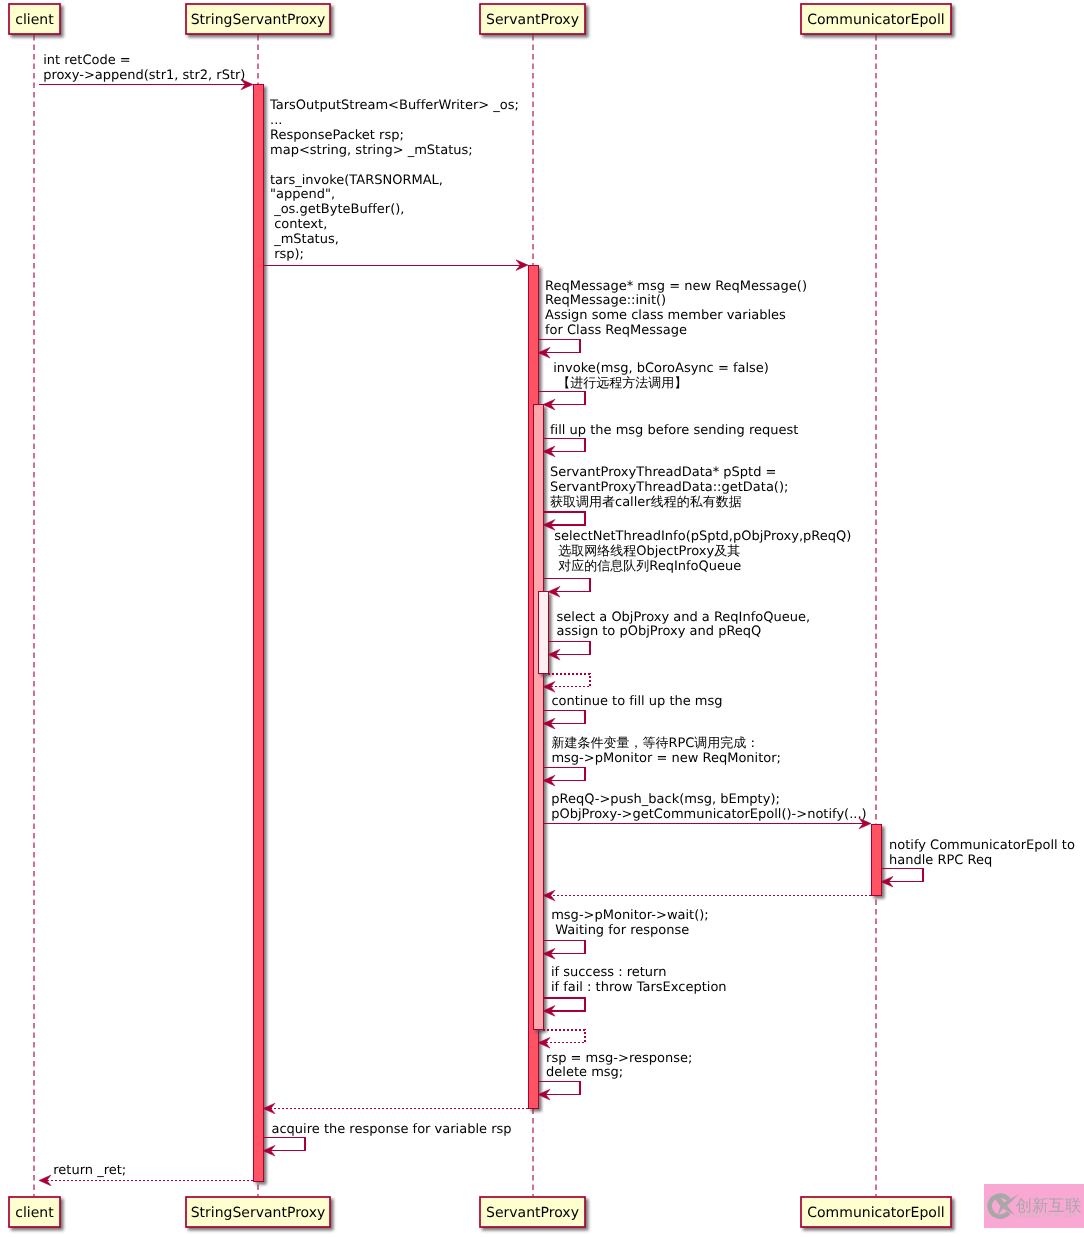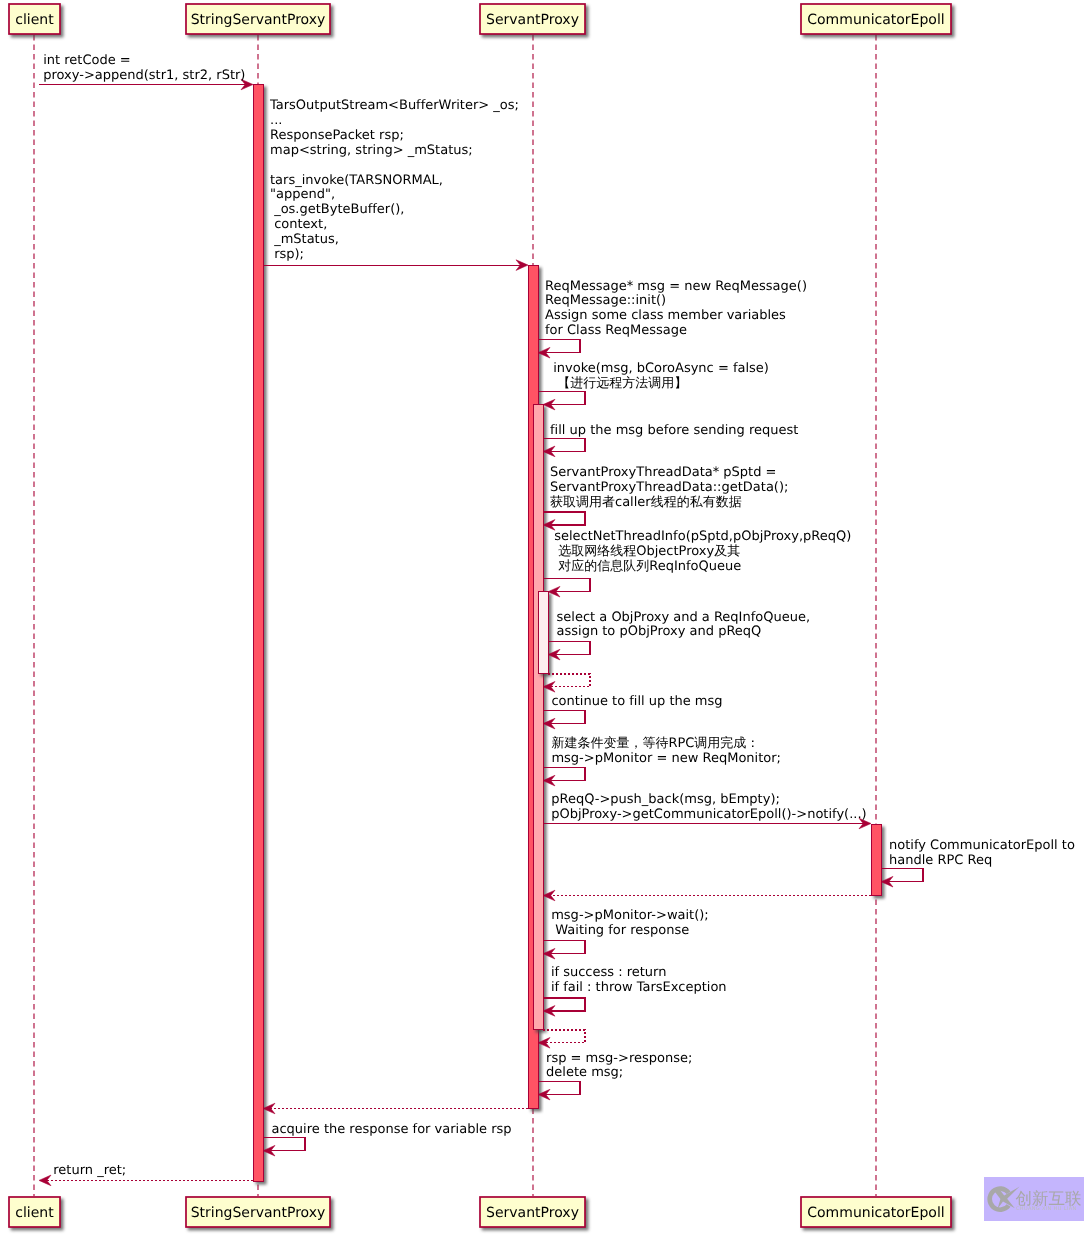--- a/index.html
+++ b/index.html
@@ -3,22 +3,22 @@
 <meta charset="utf-8">
 <style>
 html,body{margin:0;padding:0;background:#ffffff;}
 body{width:1084px;height:1237px;position:relative;overflow:hidden;
  font-family:"DejaVu Sans",sans-serif;
  -webkit-font-smoothing:antialiased;text-rendering:geometricPrecision;}
 #diagram{position:absolute;left:0;top:0;display:block;}
 #diagram text{font-family:"DejaVu Sans",sans-serif;font-size:13px;fill:#000;
  white-space:pre;font-variant-ligatures:none;font-feature-settings:"liga" 0,"clig" 0;}
 #diagram text.pname{font-size:14px;}
-.wm{position:absolute;right:0;bottom:16px;width:100px;height:44px;
- background:#c4b5fd;text-decoration:underline;}
+.wm{position:absolute;right:0;bottom:9px;width:100px;height:44px;
+ background:#f9a8d4;text-decoration:underline;}
 .wm-svg{display:block;position:absolute;left:0;top:0;}
 .wm-cn{font-family:"DejaVu Sans",sans-serif;font-size:16.5px;fill:#a8a8a8;}
 .wm-py{font-family:"DejaVu Sans",sans-serif;font-size:5px;fill:#bdbdbd;
  letter-spacing:0.35px;}
 </style>
 </head>
 <body>
 
 <svg id="diagram" width="1084" height="1237" viewBox="0 0 1084 1237">
     <defs>

